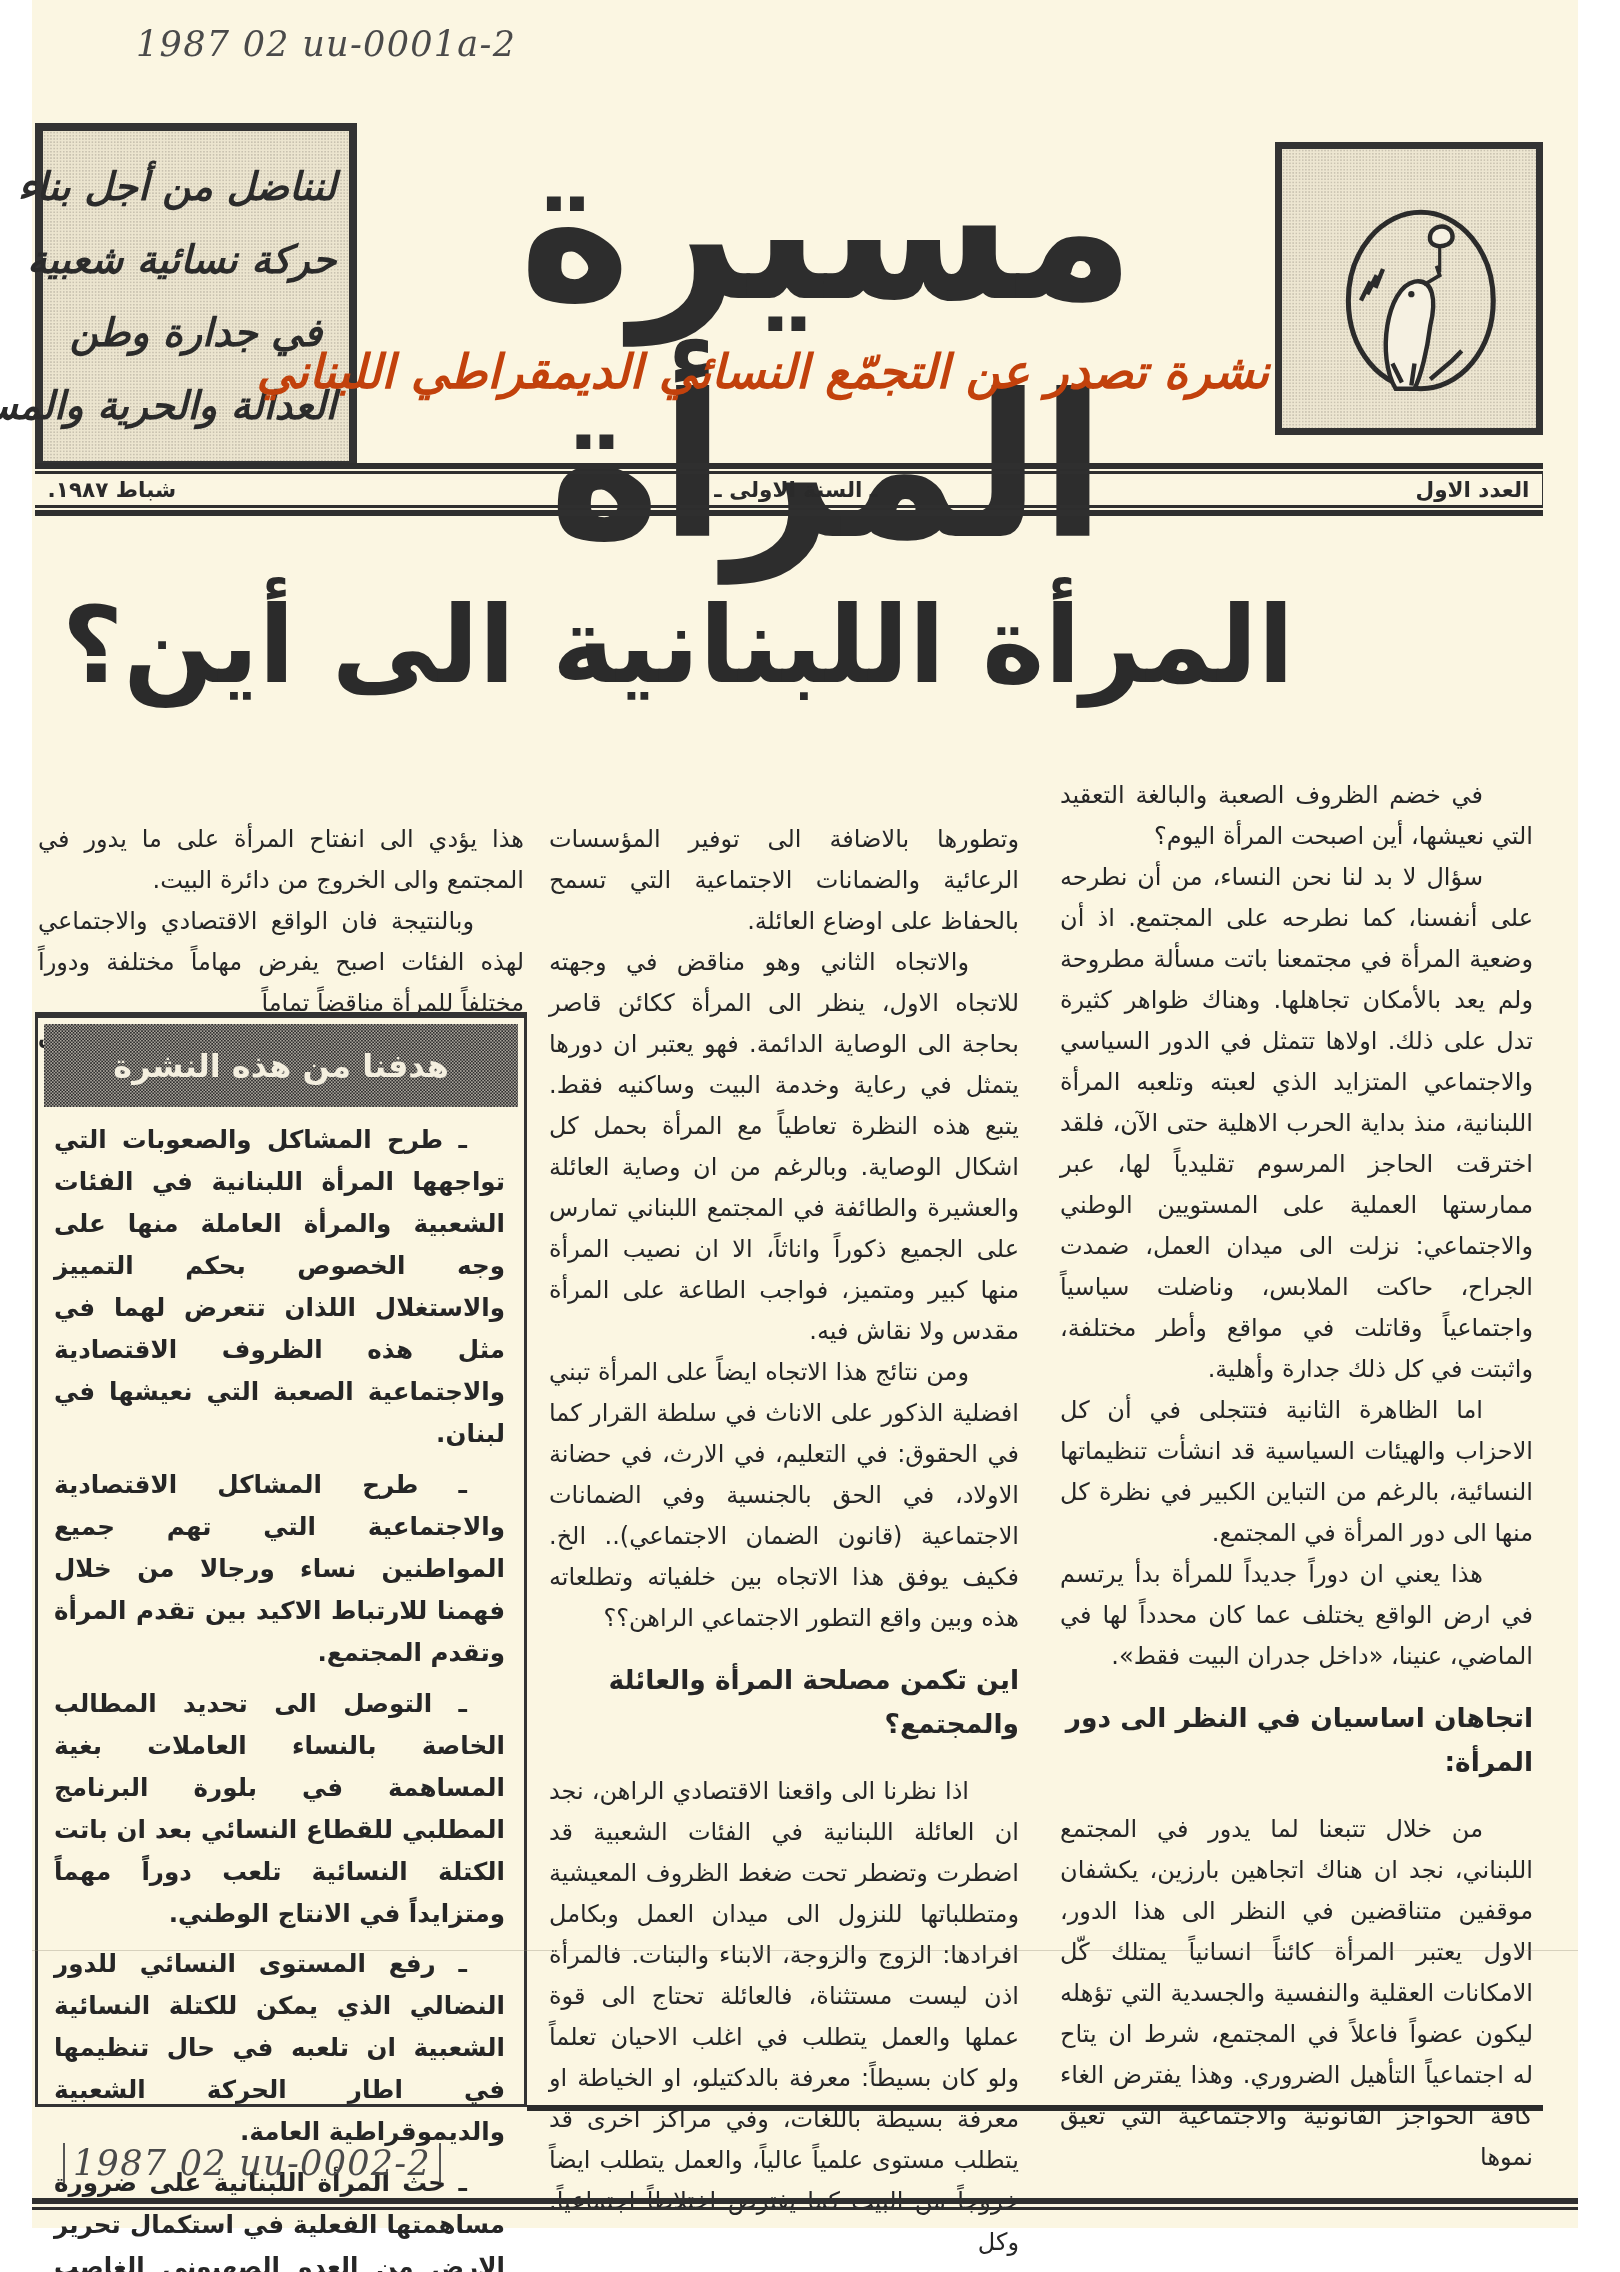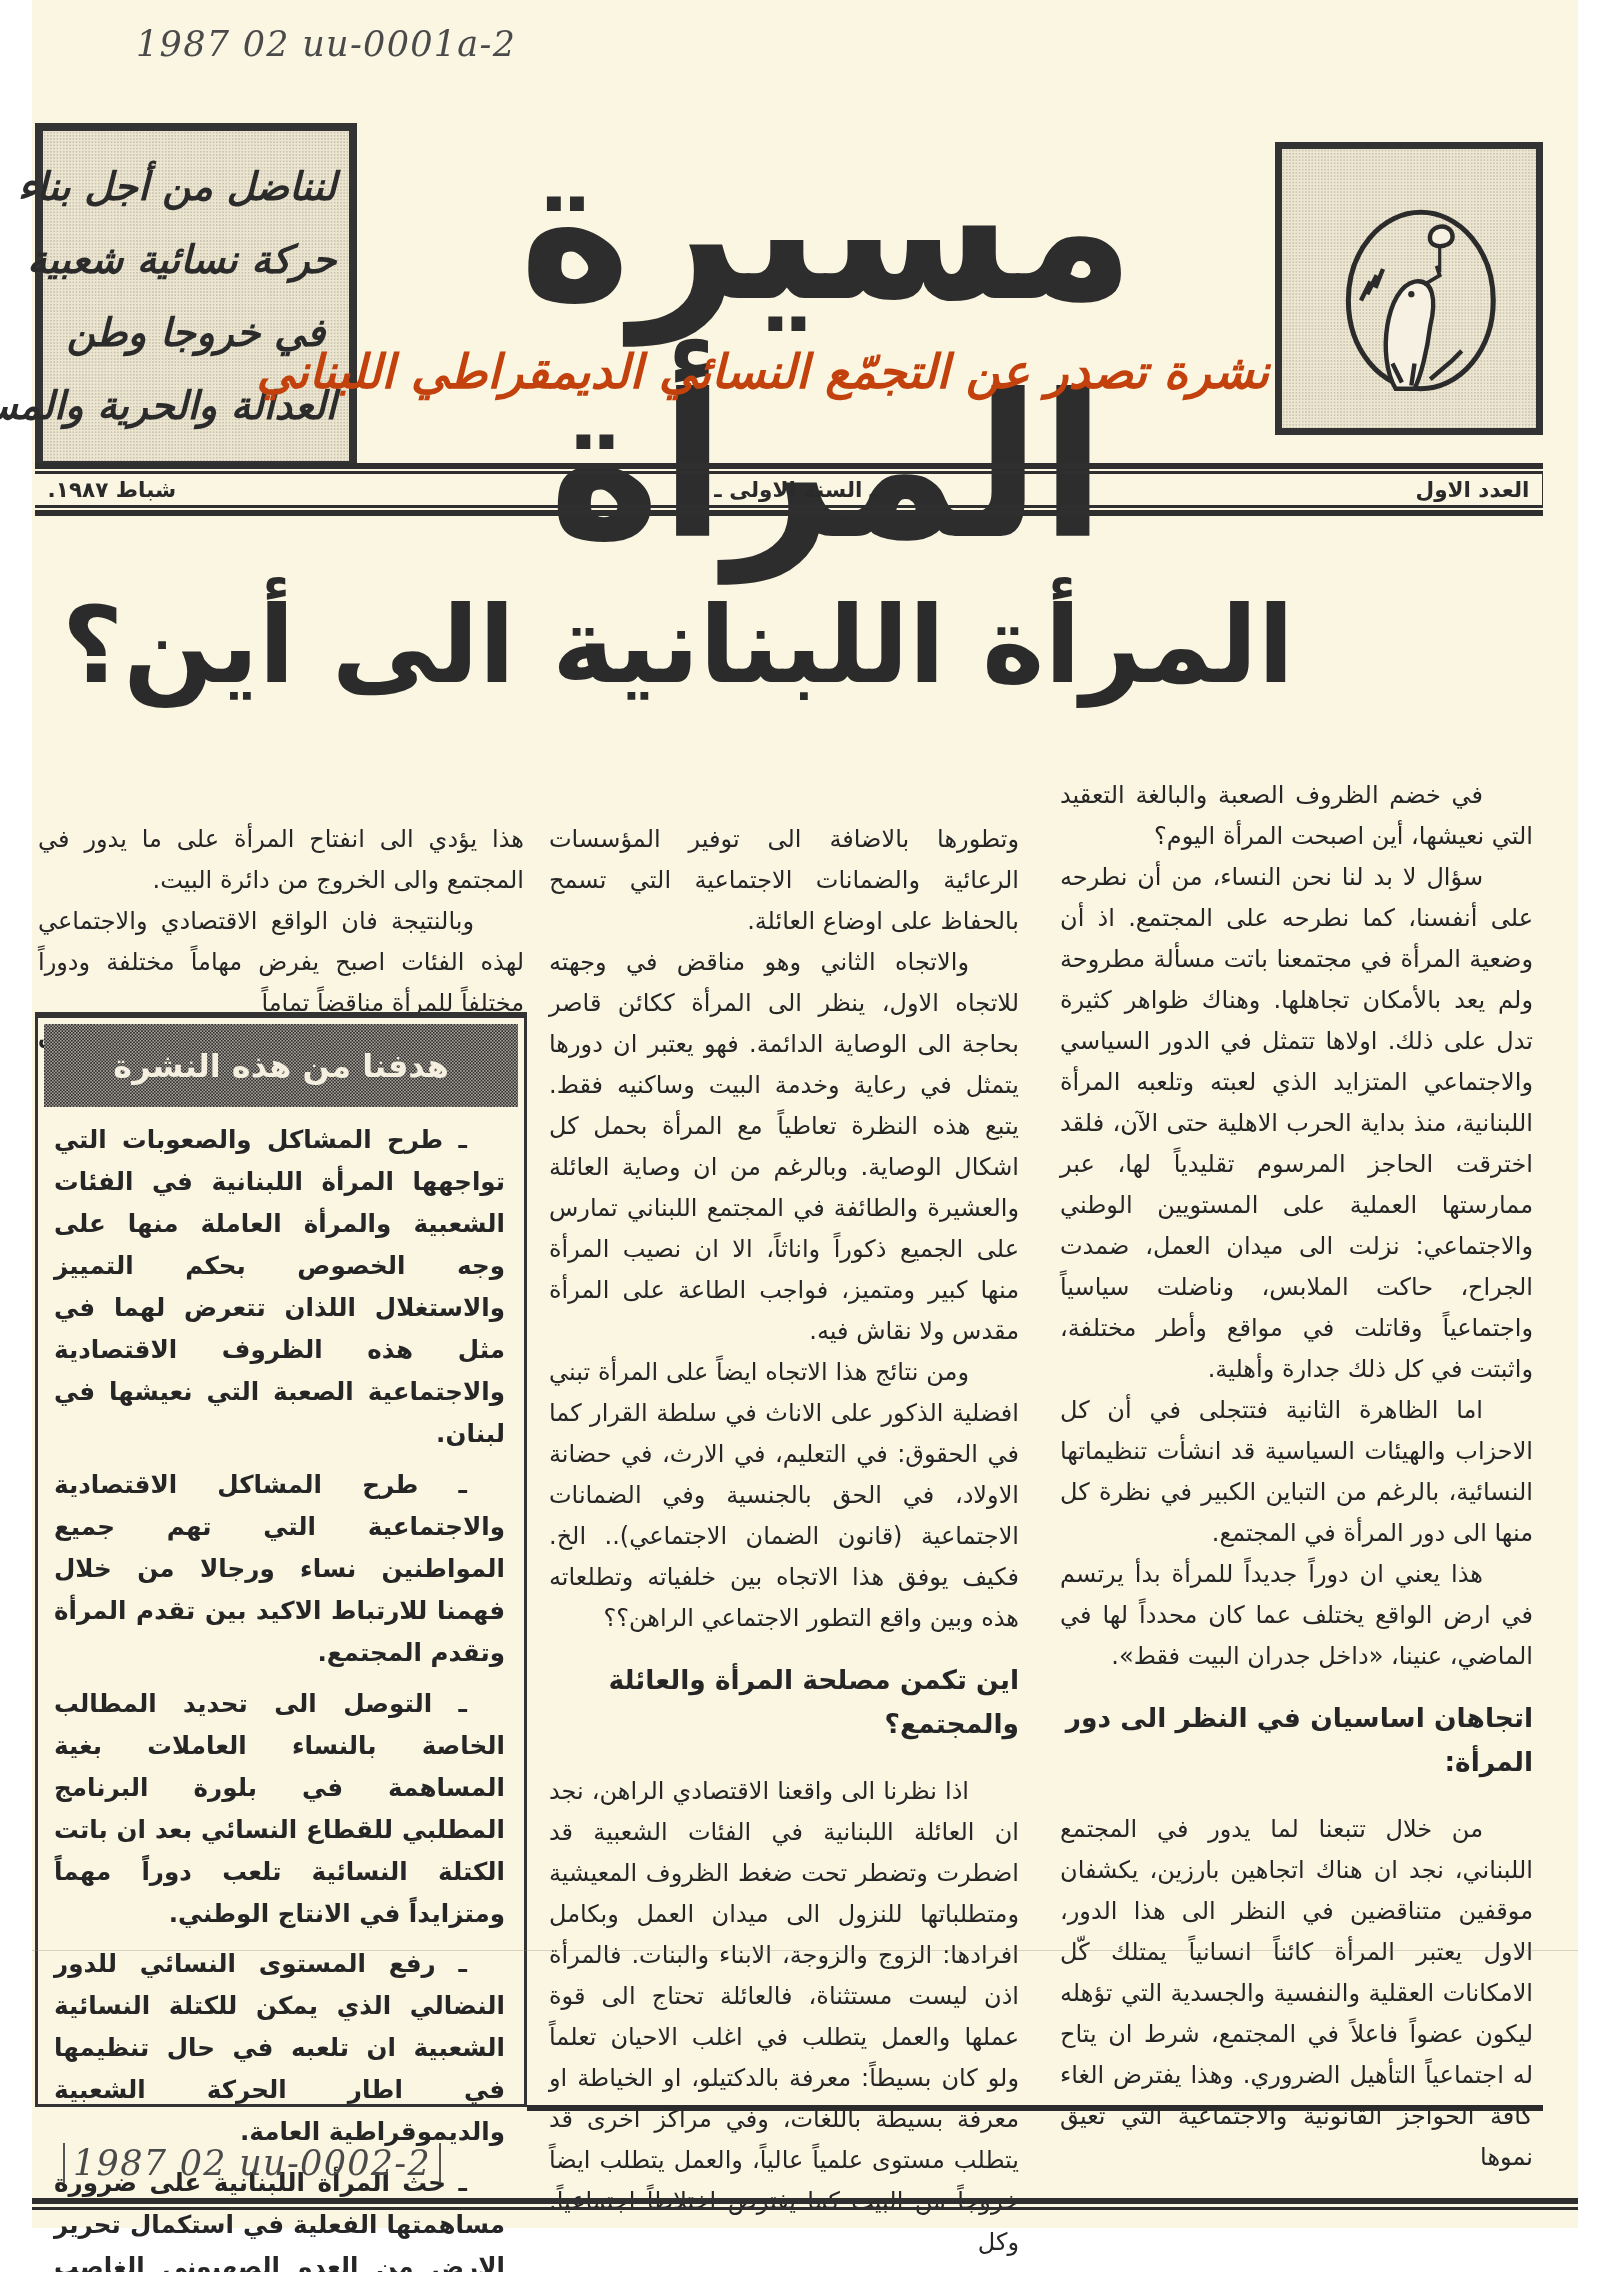--- a/index.html
+++ b/index.html
@@ -113,21 +113,21 @@
 </head>
 <body>
 
 <div class="paper"></div>
 
 <div class="hand hand-top">1987 02 uu-0001a-2</div>
 
 <div class="abs slogan-box">
   <div class="slogan-line">لنناضل من أجل بناء</div>
   <div class="slogan-line">حركة نسائية شعبية</div>
-  <div class="slogan-line">في خروجا وطن</div>
+  <div class="slogan-line">في جدارة وطن</div>
   <div class="slogan-line">العدالة والحرية والمساواة</div>
 </div>
 
 <div class="abs title">مسيرة المرأة</div>
 <div class="abs subtitle">نشرة تصدر عن التجمّع النسائي الديمقراطي اللبناني</div>
 
 <div class="abs logo-box">
   <svg width="177" height="189" viewBox="0 0 280 300">
     <ellipse cx="150" cy="150" rx="115" ry="140" fill="none" stroke="#2b2b2b" stroke-width="8"></ellipse>
     <path d="M110 290 C 80 240, 95 130, 140 120 C 170 115, 175 150, 165 190 C 160 230, 150 270, 140 290 Z" fill="#f6f1e2" stroke="#2b2b2b" stroke-width="7"></path>

